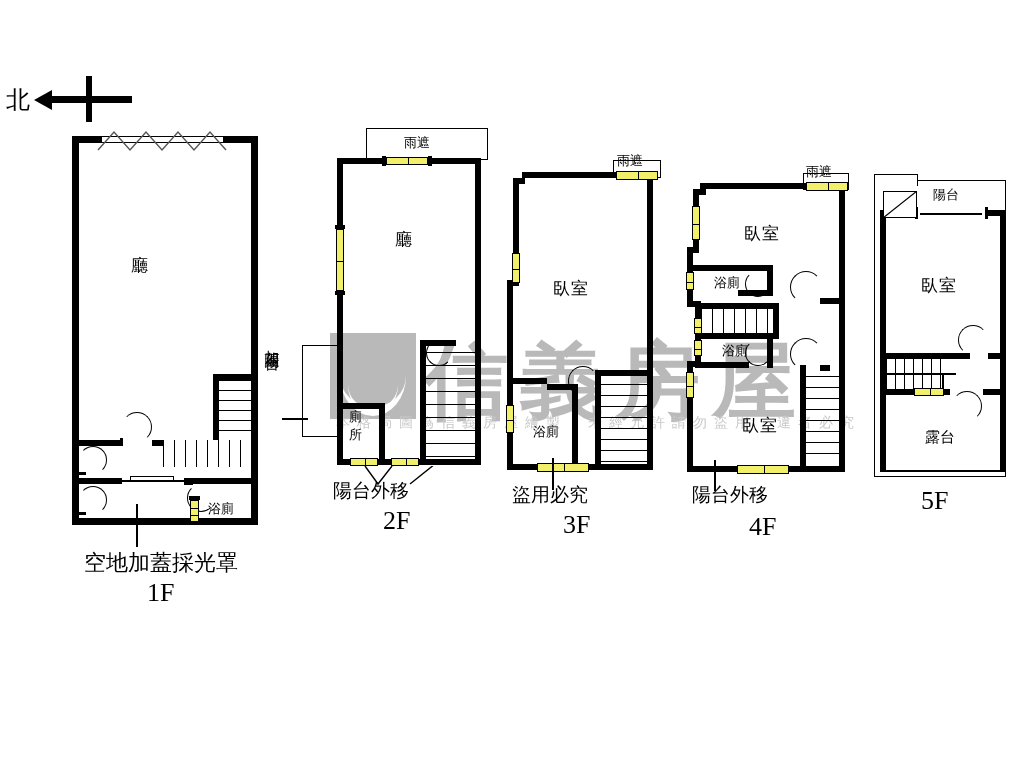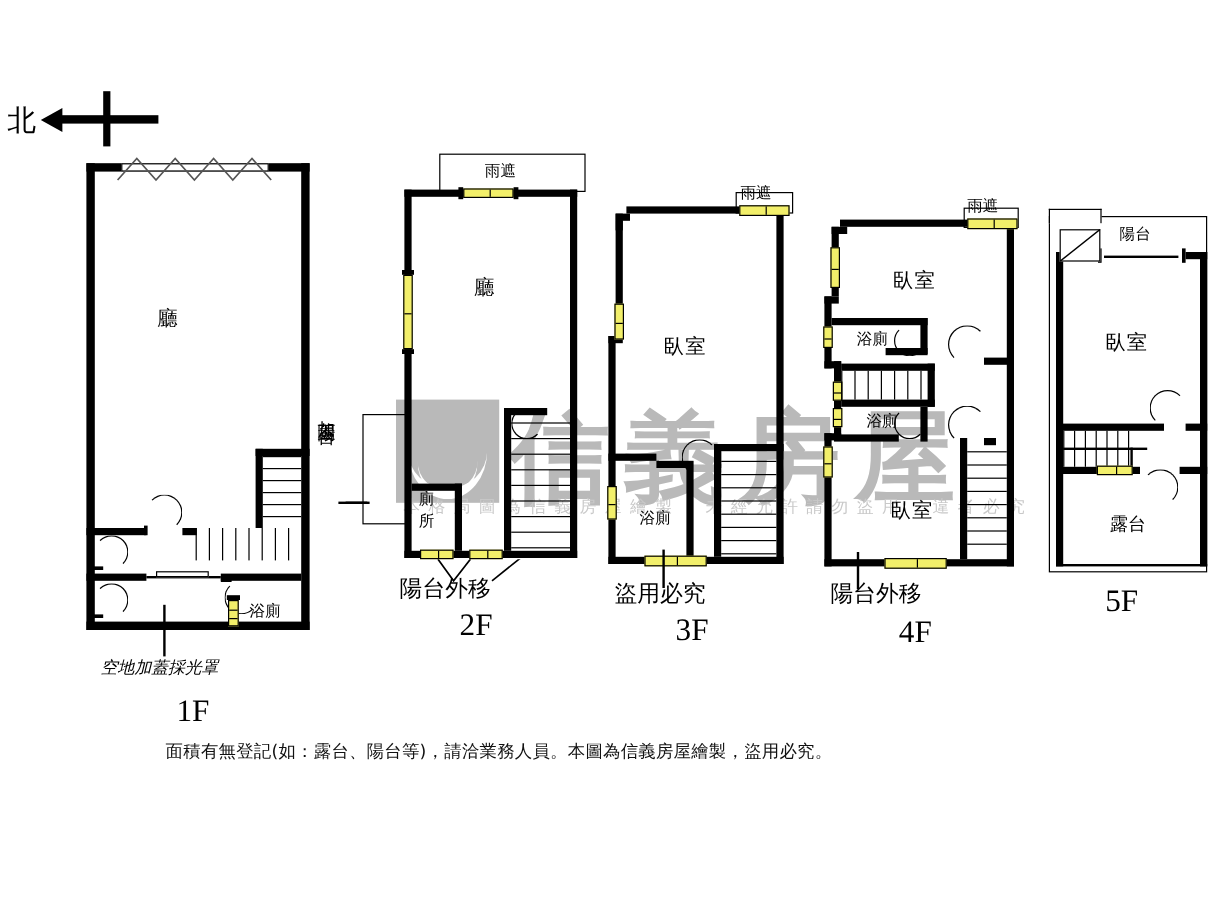--- a/index.html
+++ b/index.html
@@ -131,21 +131,21 @@
     </div>
     <div class="wall" style="left:189px;top:496px;width:11px;height:4px;"></div>
 
     <div class="lbl room" style="left:131px;top:254px;">廳</div>
     <div class="lbl room-sm" style="left:208px;top:500px;">浴廁</div>
 
     <div class="lbl vert" style="left:262px;top:338px;">加蓋陽台</div>
     <div class="wall" style="left:282px;top:418px;width:26px;height:1.6px;"></div>
 
     <div class="wall" style="left:136px;top:504px;width:1.6px;height:43px;"></div>
-    <div class="lbl tag" style="left:84px;top:548px;font-size:14px;font-style:italic;">空地加蓋採光罩</div>
+    <div class="lbl tag" style="left:84px;top:548px;font-size:22px;">空地加蓋採光罩</div>
     <div class="lbl floor-name" style="left:147px;top:578px;">1F</div>
   </div>
 
   <div>
 
     <div class="outline" style="left:366px;top:128px;width:122px;height:32px;"></div>
     <div class="lbl room-sm" style="left:404px;top:134px;">雨遮</div>
 
     <div class="wall" style="left:337px;top:158px;width:144px;height:6px;"></div>
     <div class="wall" style="left:337px;top:158px;width:6px;height:307px;"></div>
@@ -394,16 +394,15 @@
     <div class="door tr" style="left:952px;top:391px;width:30px;height:30px;"></div>
 
     <div class="thin" style="left:880px;top:470px;width:126px;height:2px;"></div>
 
     <div class="lbl room" style="left:921px;top:274px;">臥室</div>
     <div class="lbl room-sm" style="left:925px;top:428px;font-size:15px;">露台</div>
     <div class="lbl floor-name" style="left:921px;top:486px;">5F</div>
   </div>
 
   <div id="disclaimer">
-    <div>面積有無登記(如：露台、陽台等)，請洽業務人員。本圖為信義房屋繪製，盜用必究。</div>
   </div>
 
 </div>
 
 </body></html>

